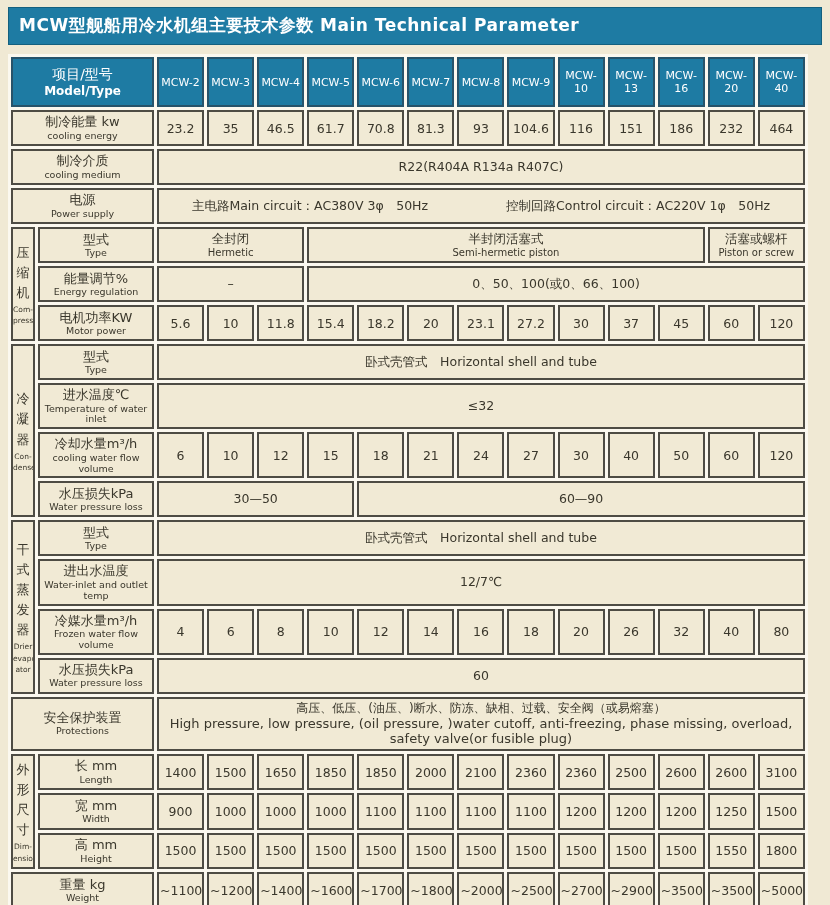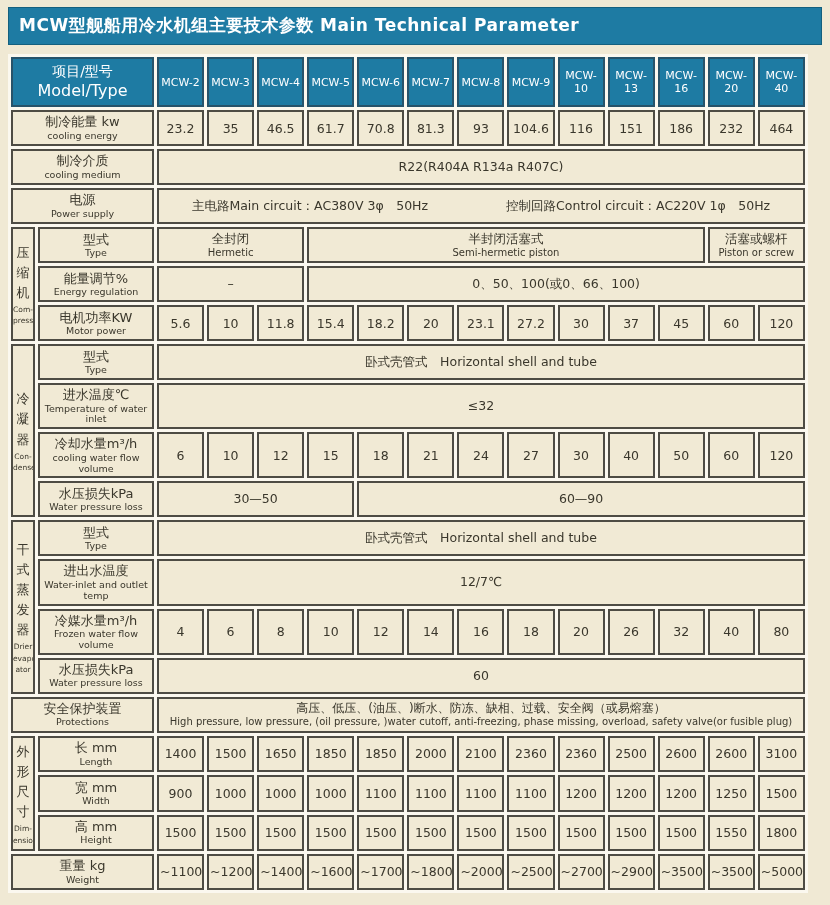--- a/index.html
+++ b/index.html
@@ -41,29 +41,29 @@
   thead th{
     background:#1e7ba3;
     color:#ffffff;
     border-color:#27536a;
     font-weight:normal;
     font-size:11px;
     height:50px;
   }
   thead th.corner{font-size:13px;}
   .c-zh{font-size:14px;line-height:1.35;}
-  .c-en{font-size:16px;line-height:1.3;}
+  .c-en{font-size:12px;line-height:1.3;font-weight:bold;}
   td{height:36px;}
   .lbl-zh{font-size:13px;line-height:1.25;}
   .lbl-en{font-size:9.5px;line-height:1.15;}
   td.val{font-size:12.5px;}
   td.merge .ln0{font-size:12.5px;line-height:1.3;}
   td.merge .ln1{font-size:10px;line-height:1.2;}
   td.merge.small .ln0{font-size:12px;line-height:1.25;}
-  td.merge.small .ln1{font-size:10px;line-height:1.2;}
+  td.merge.small .ln1{font-size:13px;line-height:1.2;}
   .parts{display:flex;justify-content:center;gap:78px;font-size:12.5px;}
   td.group-cell{padding:4px 0;vertical-align:middle;}
   .gz div{font-size:13px;line-height:1.55;}
   .ge div{font-size:7.5px;line-height:1.25;margin-top:2px;}
 </style>
 </head>
 <body>
 
 <div class="page">
   <div class="title-bar">MCW型舰船用冷水机组主要技术参数 Main Technical Parameter</div>

